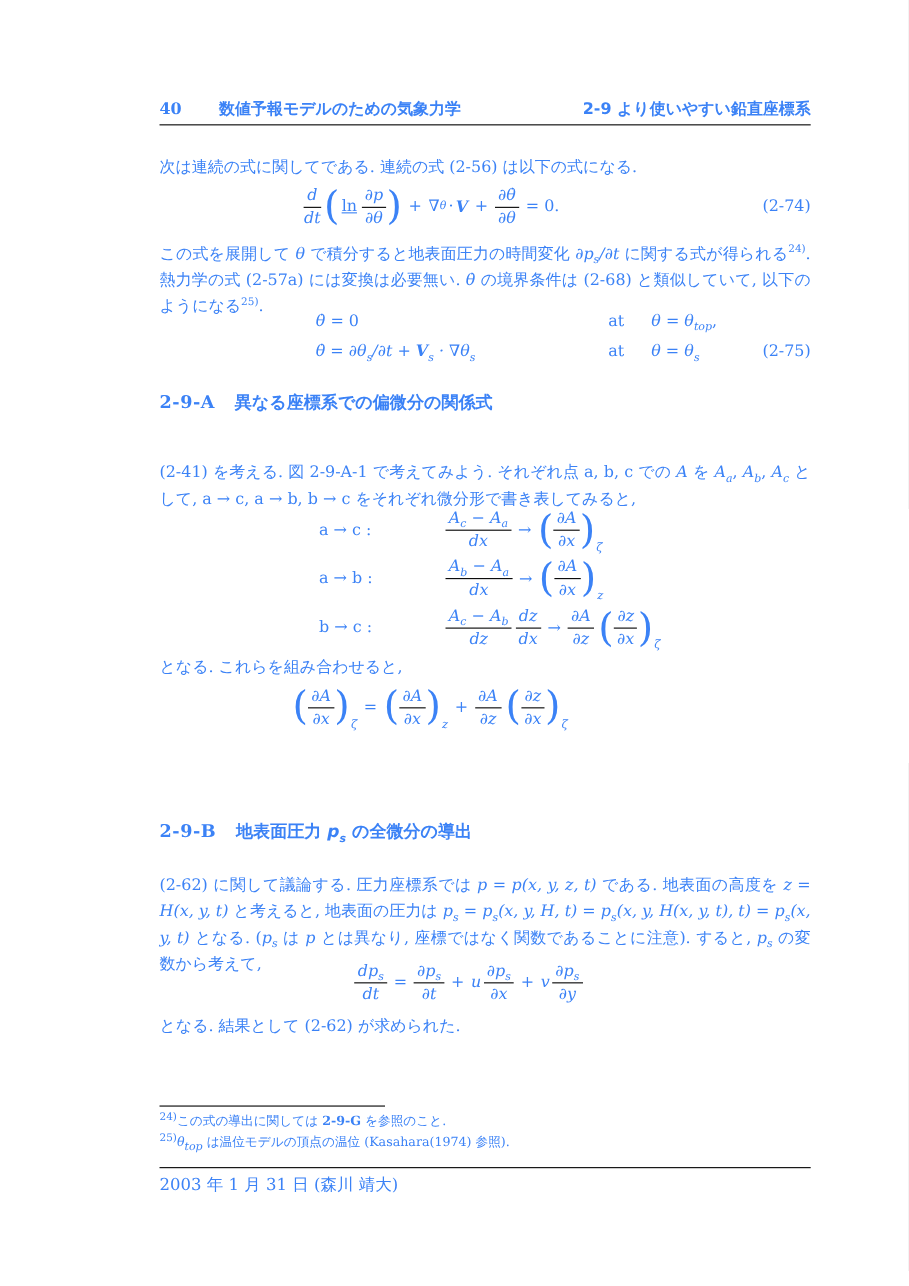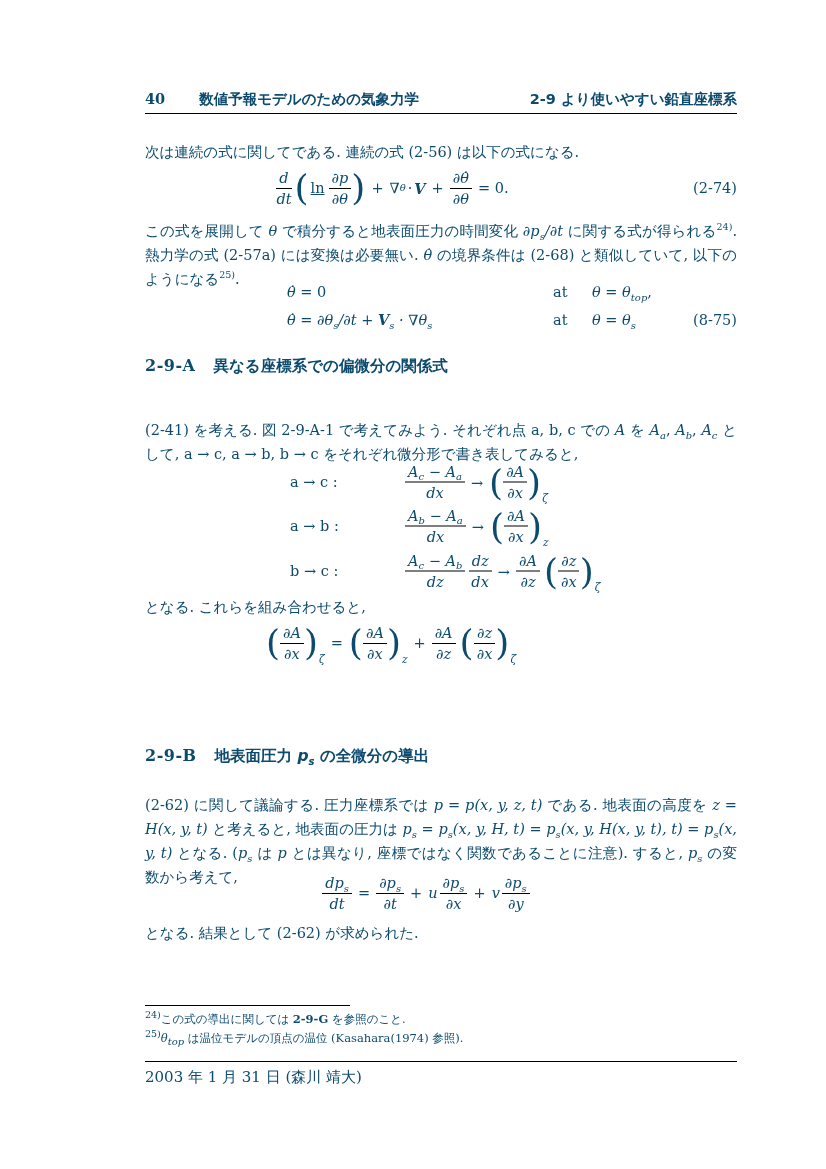--- a/index.html
+++ b/index.html
@@ -1,19 +1,19 @@
 <!DOCTYPE html>
 <html><head>
 <meta charset="utf-8">
 <style>
   * { box-sizing: border-box; }
   html,body { margin:0; padding:0; background:#e8e8e8; }
   .page {
     position:relative; width:826px; height:1169px; margin:0 auto;
-    background:#ffffff; color:#0c4a6e;
+    background:#ffffff; color:#3b82f6;
     font-family:"DejaVu Serif","Liberation Serif",serif;
     overflow:hidden;
   }
   .content { position:absolute; left:145px; top:0; width:592px; height:100%; }
   .abs { position:absolute; }
   .para { font-size:14.5px; line-height:24px; text-align:justify; width:592px; }
   .gothic { font-family:"DejaVu Sans","Liberation Sans",sans-serif; font-weight:bold; }
   .header-row { display:flex; align-items:baseline; width:592px; font-size:14.5px; }
   .header-left-title { margin-left:34px; }
   .header-right-title { margin-left:auto; }
@@ -103,21 +103,21 @@
     <div class="abs eq" style="top:278px; left:0; width:592px; height:58px;">
       <div class="eq275-row" style="top:0;">
         <span class="e275-lhs"><span class="seg-i">θ̇</span><span> = 0</span></span>
         <span class="e275-at">at</span>
         <span class="e275-cond"><span class="seg-i">θ</span><span> = </span><span class="seg-i">θ</span><sub>top</sub><span>,</span></span>
       </div>
       <div class="eq275-row" style="top:28px;">
         <span class="e275-lhs"><span class="seg-i">θ̇ = ∂θ</span><sub>s</sub><span class="seg-i">/∂t + </span><span class="seg-bi">V</span><sub>s</sub><span class="seg-i"> · ∇θ</span><sub>s</sub></span>
         <span class="e275-at">at</span>
         <span class="e275-cond"><span class="seg-i">θ = θ</span><sub>s</sub></span>
-        <span class="eq-label">(8-75)</span>
+        <span class="eq-label">(2-75)</span>
       </div>
     </div>
 
     <div class="abs sec-heading" style="top:356px;justify-content:flex-end;">
       <span class="sec-num">2-9-A</span>
       <span class="gothic sec-title">異なる座標系での偏微分の関係式</span>
     </div>
 
     <div class="abs para" style="top:418px;"><span>(2-41) を考える. 図 2-9-A-1 で考えてみよう. それぞれ点 a, b, c での </span><span class="seg-i">A</span><span> を </span><span class="seg-i">A</span><sub>a</sub><span>, </span><span class="seg-i">A</span><sub>b</sub><span>, </span><span class="seg-i">A</span><sub>c</sub><span> として, a → c, a → b, b → c をそれぞれ微分形で書き表してみると,</span></div>
 

